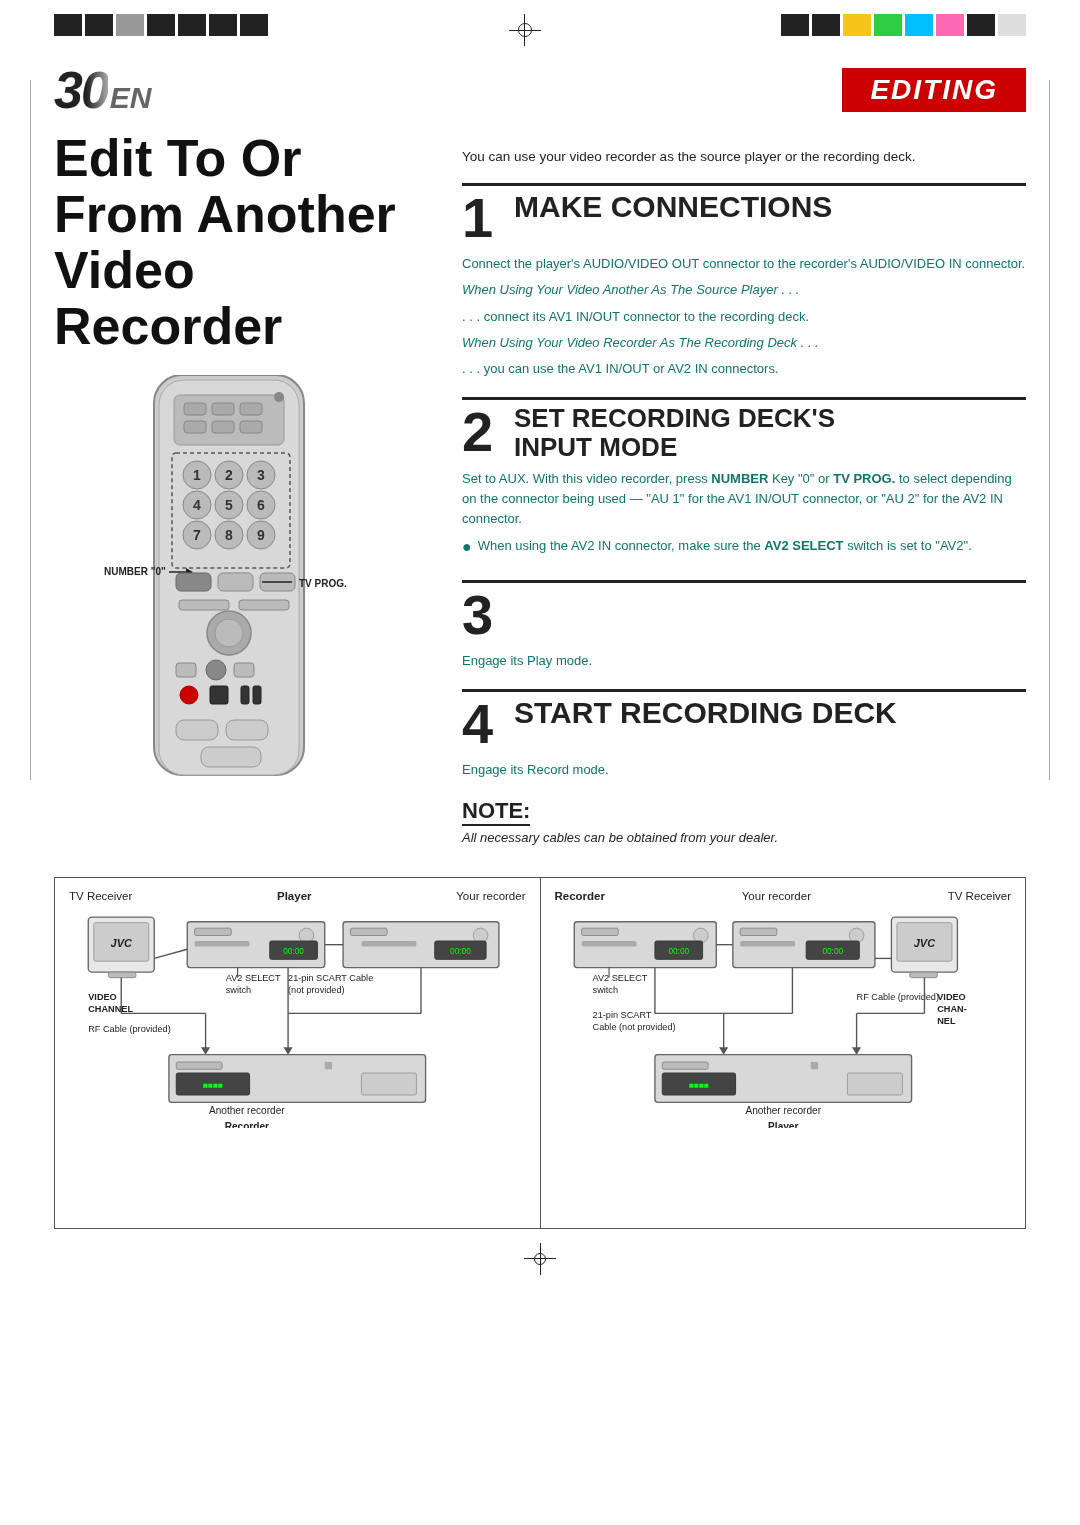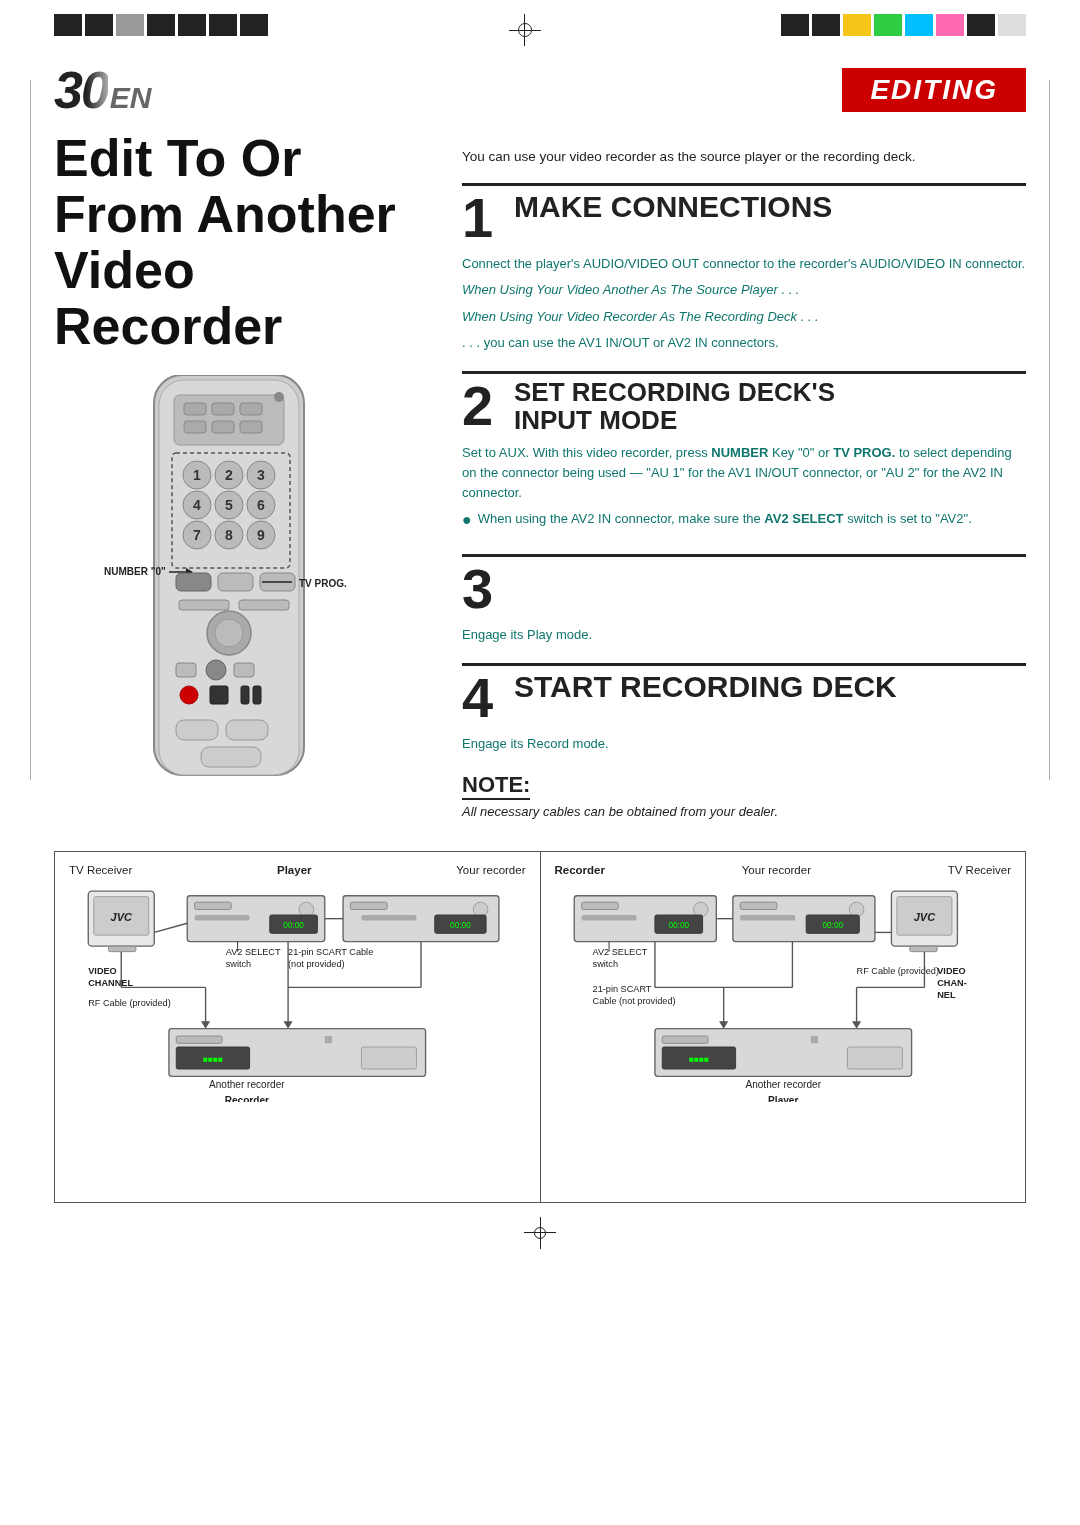--- a/index.html
+++ b/index.html
@@ -382,20 +382,21 @@
       <p class="intro-text">You can use your video recorder as the source player or the recording deck.</p>
 
       <div class="section">
         <div class="section-header">
           <span class="step-number">1</span>
           <span class="section-title large">Make Connections</span>
         </div>
         <div class="section-body">
           <p>Connect the player's AUDIO/VIDEO OUT connector to the recorder's AUDIO/VIDEO IN connector.</p>
           <p class="italic">When Using Your Video Another As The Source Player . . .</p>
+          <p>. . . connect its AV1 IN/OUT connector to the recording deck.</p>
           <p class="italic">When Using Your Video Recorder As The Recording Deck . . .</p>
           <p>. . . you can use the AV1 IN/OUT or AV2 IN connectors.</p>
         </div>
       </div>
 
       <div class="section">
         <div class="section-header">
           <span class="step-number">2</span>
           <span class="section-title">Set Recording Deck's<br>Input Mode</span>
         </div>

